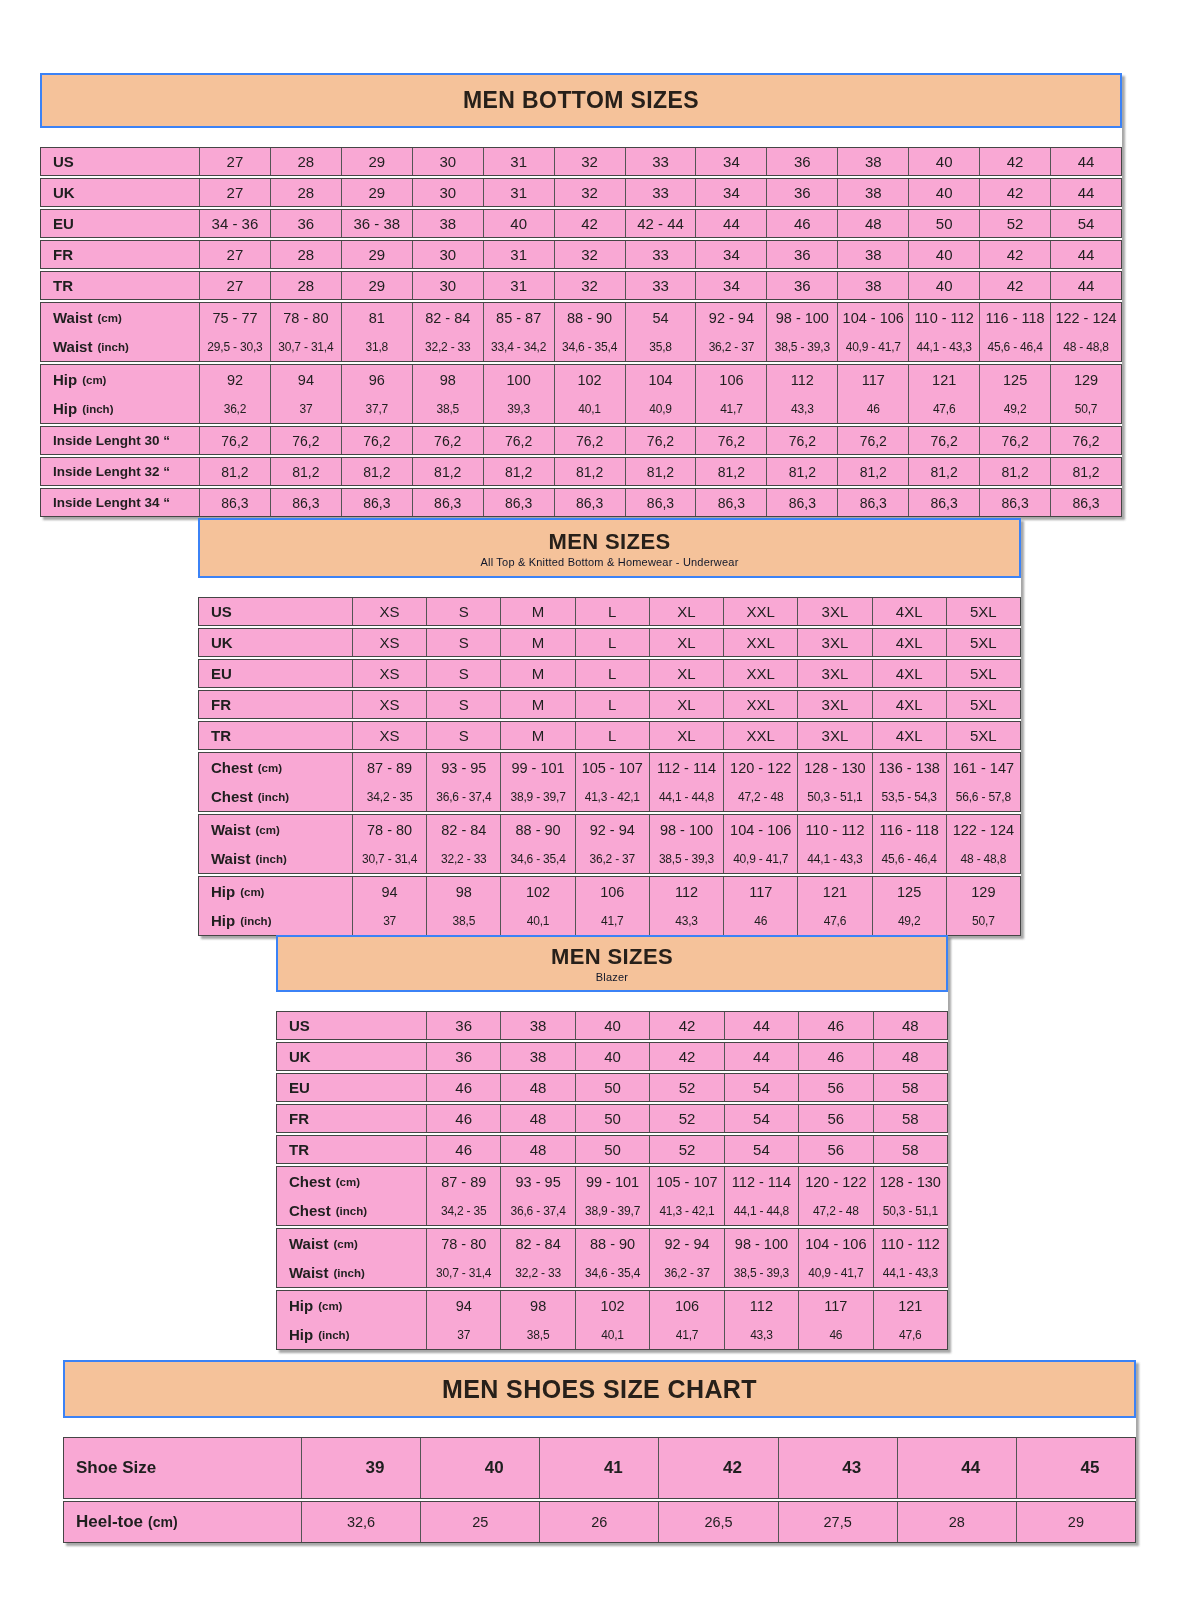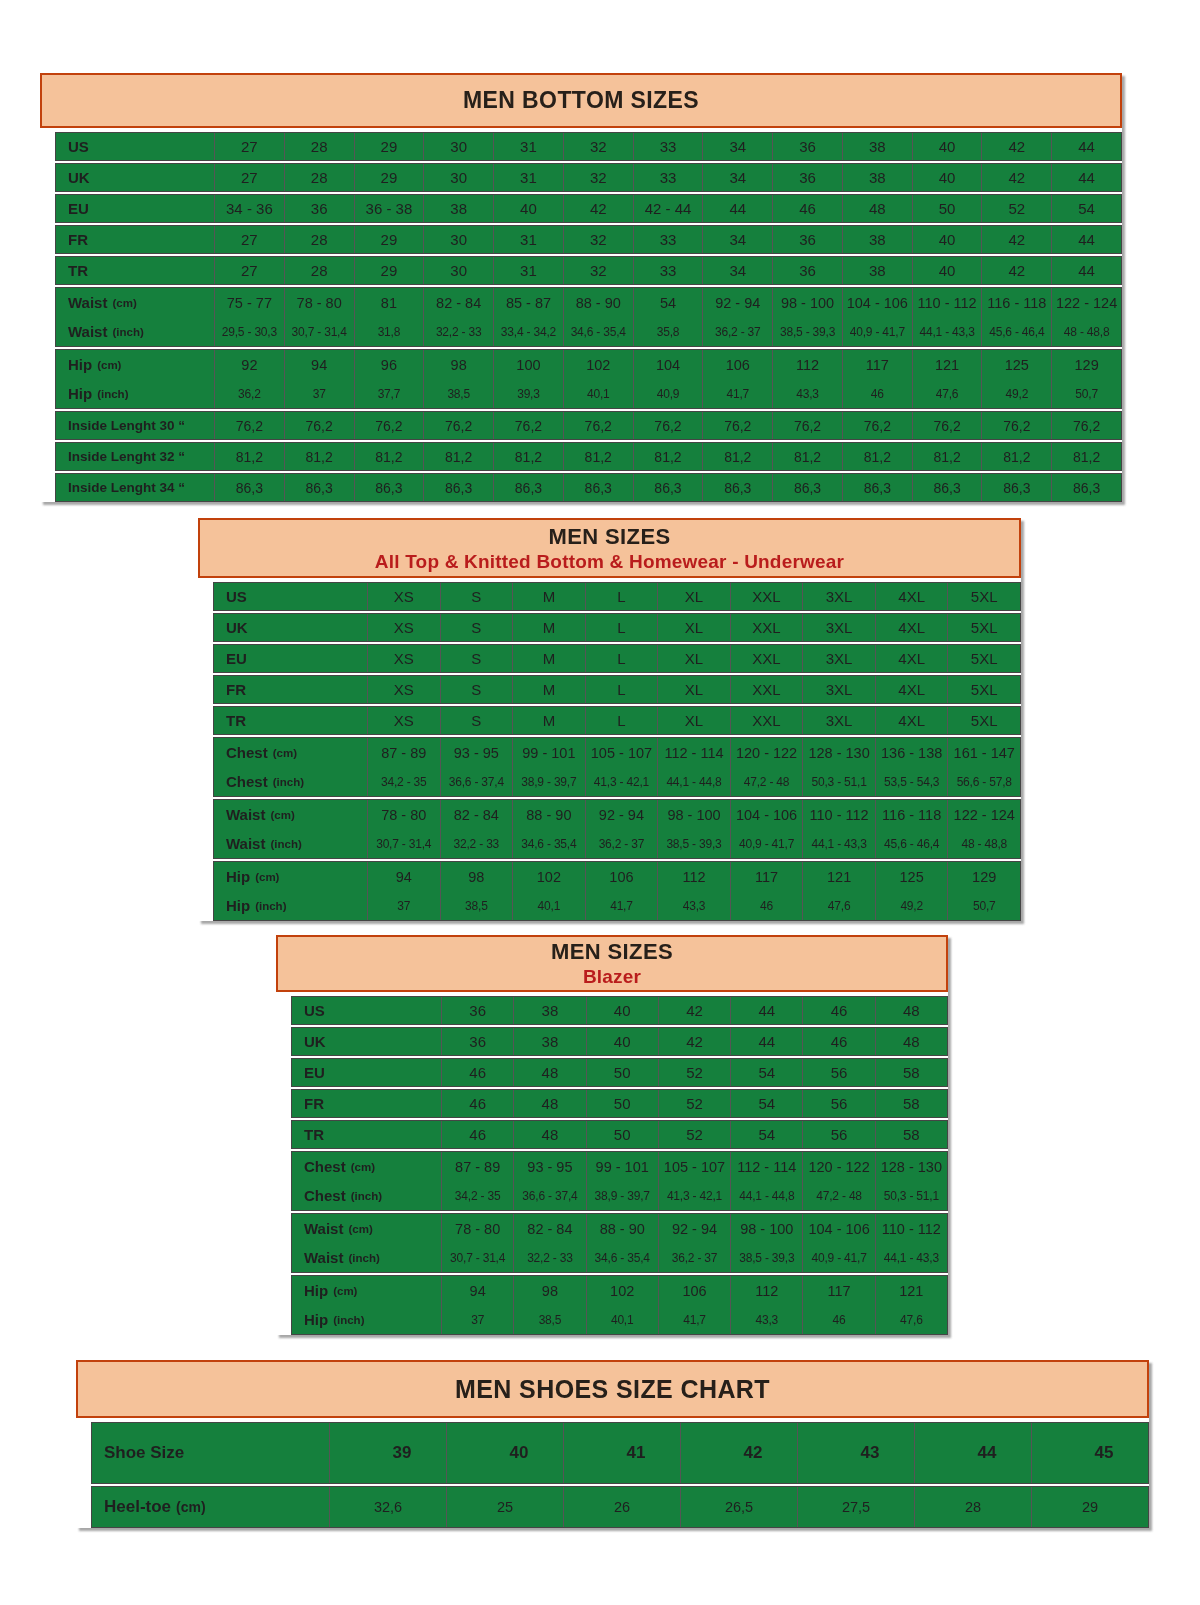--- a/index.html
+++ b/index.html
@@ -5,40 +5,40 @@
   html,body{margin:0;padding:0;}
   body{
     width:1200px;height:1605px;position:relative;background:#ffffff;
     font-family:"Liberation Sans",sans-serif;color:#1f1f1f;
     -webkit-font-smoothing:antialiased;
   }
   .size-table{position:absolute;box-shadow:3px 3px 2px rgba(60,60,60,.45);}
   .t1{left:40px;top:73px;width:1082px;}
   .t2{left:198px;top:518px;width:823px;}
   .t3{left:276px;top:935px;width:672px;}
-  .t4{left:76px;top:1360px;width:1073px;}
+  .t4{left:63px;top:1360px;width:1073px;}
 
   .band{
-    background:#f5c29a;border:2px solid #c2410c;box-sizing:border-box;
+    background:#f5c29a;border:2px solid #3b82f6;box-sizing:border-box;
     display:flex;flex-direction:column;align-items:center;justify-content:center;
-    margin-bottom:4px;
+    margin-bottom:19px;
     text-align:center;
   }
   .t1 .band{height:55px;}
   .t2 .band{height:60px;}
   .t3 .band{height:57px;}
   .t4 .band{height:58px;}
   .title{font-weight:bold;color:#27201a;letter-spacing:.4px;}
   .t1 .title{font-size:23px;}
   .t2 .title,.t3 .title{font-size:22px;}
   .t4 .title{font-size:25px;}
-  .subtitle{font-weight:bold;font-size:19px;color:#b91c1c;margin-top:1px;letter-spacing:.2px;}
+  .subtitle{font-weight:normal;font-size:11px;color:#0f172a;margin-top:1px;letter-spacing:.2px;}
   .subtitle:empty{display:none;}
 
-  .box{border:1.5px solid #454545;box-sizing:border-box;background:#15803d;margin-top:2px;margin-left:15px;}
+  .box{border:1.5px solid #454545;box-sizing:border-box;background:#f9a8d4;margin-top:2px;}
   .tbody .box:first-child{margin-top:0;}
 
   .row{display:grid;}
   .t1 .row{grid-template-columns:158px repeat(13,1fr);}
   .t2 .row{grid-template-columns:153px repeat(9,1fr);}
   .t3 .row{grid-template-columns:149px repeat(7,1fr);}
   .t4 .row{grid-template-columns:237px repeat(7,1fr);}
 
   .cell{display:flex;align-items:center;white-space:nowrap;overflow:hidden;box-sizing:border-box;}
   .label{padding-left:12px;font-weight:bold;}

